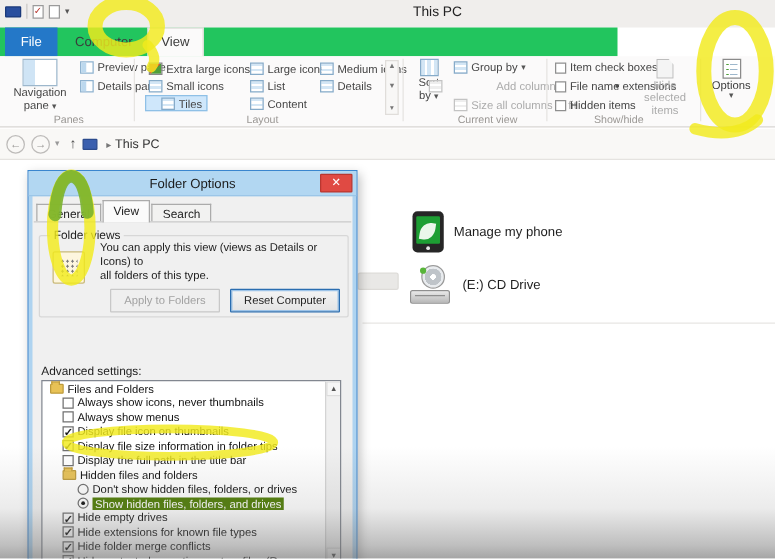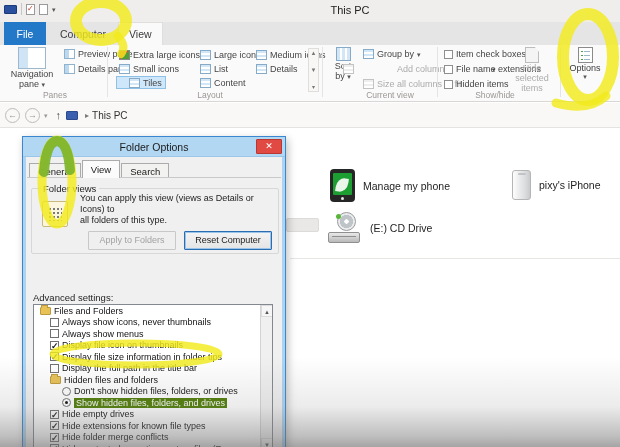--- a/index.html
+++ b/index.html
@@ -9,21 +9,21 @@
   
   .titlebar{position:absolute;left:0;top:0;width:620px;height:22px;background:#f0eeec;}
   .qat{position:absolute;left:4px;top:3px;display:flex;align-items:center;gap:4px;}
   .qat-pc{width:13px;height:9px;background:#2a4f9e;border:1px solid #1b3a7a;border-radius:1px;}
   .qat-sep{width:1px;height:12px;background:#c9c7c5;}
   .qat-doc{width:9px;height:11px;background:#fff;border:1px solid #9a9a9a;position:relative;}
   .qat-doc.chk::after{content:"✓";position:absolute;left:0px;top:-1px;font-size:8px;color:#b8352c;}
   .qat-caret{font-size:7px;color:#555;line-height:1;}
   .win-title{position:absolute;left:315px;top:4px;width:70px;text-align:center;font-size:11px;color:#222;}
   
-  .tabrow{position:absolute;left:0;top:22px;width:620px;height:23px;background:#e5e5e5;}
+  .tabrow{position:absolute;left:0;top:22px;width:494px;height:23px;background:#22c55e;}
   .rtab{position:absolute;top:0;height:23px;display:flex;align-items:center;justify-content:center;
         font-size:10.5px;color:#3b3b3b;padding:0 10px;}
   .rtab.file{left:4px;width:42px;background:#2478c8;color:#fff;}
   .rtab.computer{left:50px;}
   .rtab.view-t{left:118px;background:#fbfafa;border:1px solid #e0ddda;border-bottom:none;}
   
   .ribbon{position:absolute;left:0;top:45px;width:620px;height:57px;background:#fbfafa;
           border-bottom:1px solid #d9d6d3;font-size:9px;color:#454545;}
   .vsep{position:absolute;top:2px;height:50px;width:1px;background:#e6e4e1;}
   .glabel{position:absolute;top:45px;font-size:8.5px;color:#9a9794;text-align:center;}
@@ -280,24 +280,20 @@
 
   <div class="part-tile"></div>
   <div class="tile" style="left:330px;top:169px;">
     <span class="ic-phone">
         <i></i>
         <s></s>
         <u></u>
       </span>
     <span>Manage my phone</span>
   </div>
-  <div class="tile" style="left:512px;top:170px;">
-    <span class="ic-iphone"></span>
-    <span>pixy's iPhone</span>
-  </div>
   <div class="tile" style="left:328px;top:212px;">
     <span class="ic-cd">
         <span class="box"></span>
         <span class="disc"></span>
         <span class="dot"></span>
       </span>
     <span>(E:) CD Drive</span>
   </div>
   <div class="content-sep"></div>
 

